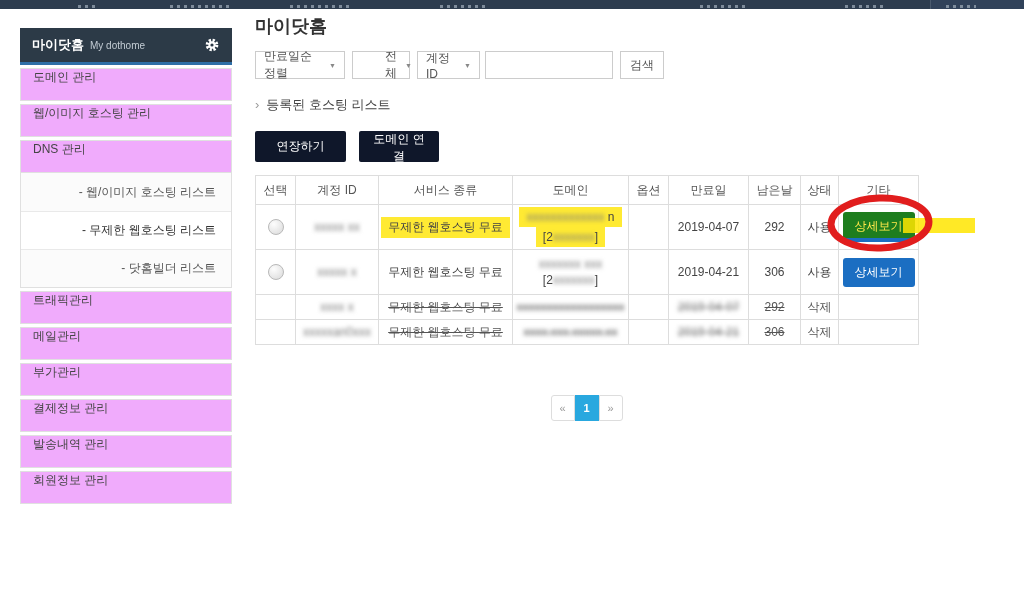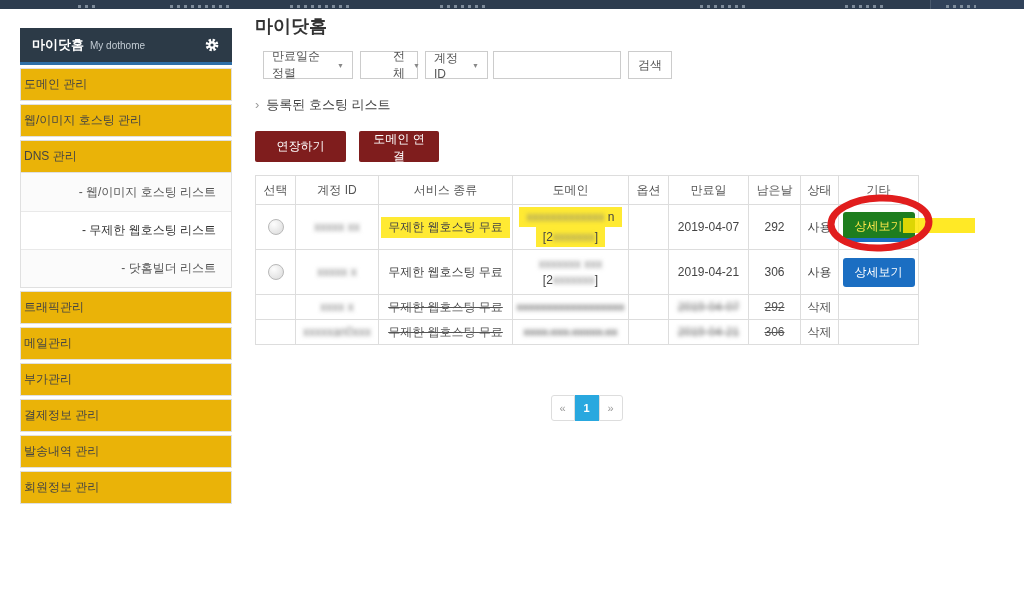--- a/index.html
+++ b/index.html
@@ -17,52 +17,52 @@
   
   .sidebar { position:absolute; left:20px; top:28px; width:212px; font-size:12px; }
   .side-header {
     height:37px; background:#2c3a47; color:#fff; display:flex; align-items:center;
     padding:0 12px; border-bottom:3px solid #2f6fa7;
   }
   .side-header .sh-title { font-weight:bold; font-size:13px; }
   .side-header .sh-sub { font-size:10px; color:#c3ccd4; margin-left:6px; flex:1; }
   .gear { width:16px; height:16px; }
   .side-item {
-    height:33px; background:#eab308; border:1px solid #e0e0e0; margin-top:3px;
-    display:flex; align-items:center; padding:0 3px; color:#444; cursor:pointer;
+    height:33px; background:#f0abfc; border:1px solid #e0e0e0; margin-top:3px;
+    display:flex; align-items:flex-start; padding:0 12px; color:#444; cursor:pointer;
   }
   .side-sublist { border:1px solid #e0e0e0; border-top:none; background:#fbfbfb; }
   .side-subitem {
     height:38px; display:flex; align-items:center; padding:0 15px 0 30px;
     color:#555; border-top:1px solid #e9e9e9; cursor:pointer; background:#fbfbfb;justify-content:flex-end;
   }
   .side-subitem.active { background:#fff; color:#333; }
 
   
   .main { position:absolute; left:255px; top:14px; width:740px; }
   .page-title { font-size:18px; font-weight:bold; color:#333; margin-bottom:13px; }
 
-  .filter-row { display:flex; height:28px; margin-bottom:17px;margin-left:8px; }
+  .filter-row { display:flex; height:28px; margin-bottom:17px; }
   .sel {
     height:28px; border:1px solid #ccc; background:#fff; display:flex; align-items:center;
     justify-content:space-between; padding:0 8px; font-size:12px; color:#555; cursor:pointer;
   }
   .sel .caret { font-size:7px; color:#888; margin-left:8px; }
   .sel-sort { width:90px; margin-right:7px; }
   .sel-scope { width:58px; margin-right:7px;padding-left:32px; }
   .sel-field { width:63px; margin-right:5px; }
   .search-input { width:128px; height:28px; border:1px solid #ccc; padding:0 6px; font-size:12px; margin-right:7px; }
   .search-btn { width:44px; height:28px; background:#fff; border:1px solid #ccc; font-size:12px; color:#555; cursor:pointer; }
 
   .section-title { font-size:13px; color:#444; margin-bottom:17px; }
   .section-title .chev { color:#999; margin-right:7px; font-size:13px; }
 
   .action-row { display:flex; margin-bottom:13px; }
   .gray-btn {
-    height:31px; background:#7f1d1d; color:#fff; border:none; font-size:12px;
+    height:31px; background:#0f172a; color:#fff; border:none; font-size:12px;
     border-radius:2px; cursor:pointer; margin-right:13px; padding:0 10px;
   }
   .gray-btn.b1{ width:91px; } .gray-btn.b2{ width:85px; margin-right:10px;} .gray-btn.b3{ width:80px; }
 
   
   table.hosting { border-collapse:collapse; width:663px; table-layout:fixed; font-size:12px; color:#444; }
   table.hosting th, table.hosting td { border:1px solid #ddd; text-align:center; vertical-align:middle; padding:2px; }
   table.hosting th { height:29px; font-weight:normal; color:#555; background:#fff; }
   tr.row-live td { height:45px; }
   tr.row-del td { height:25px; color:#555; }

